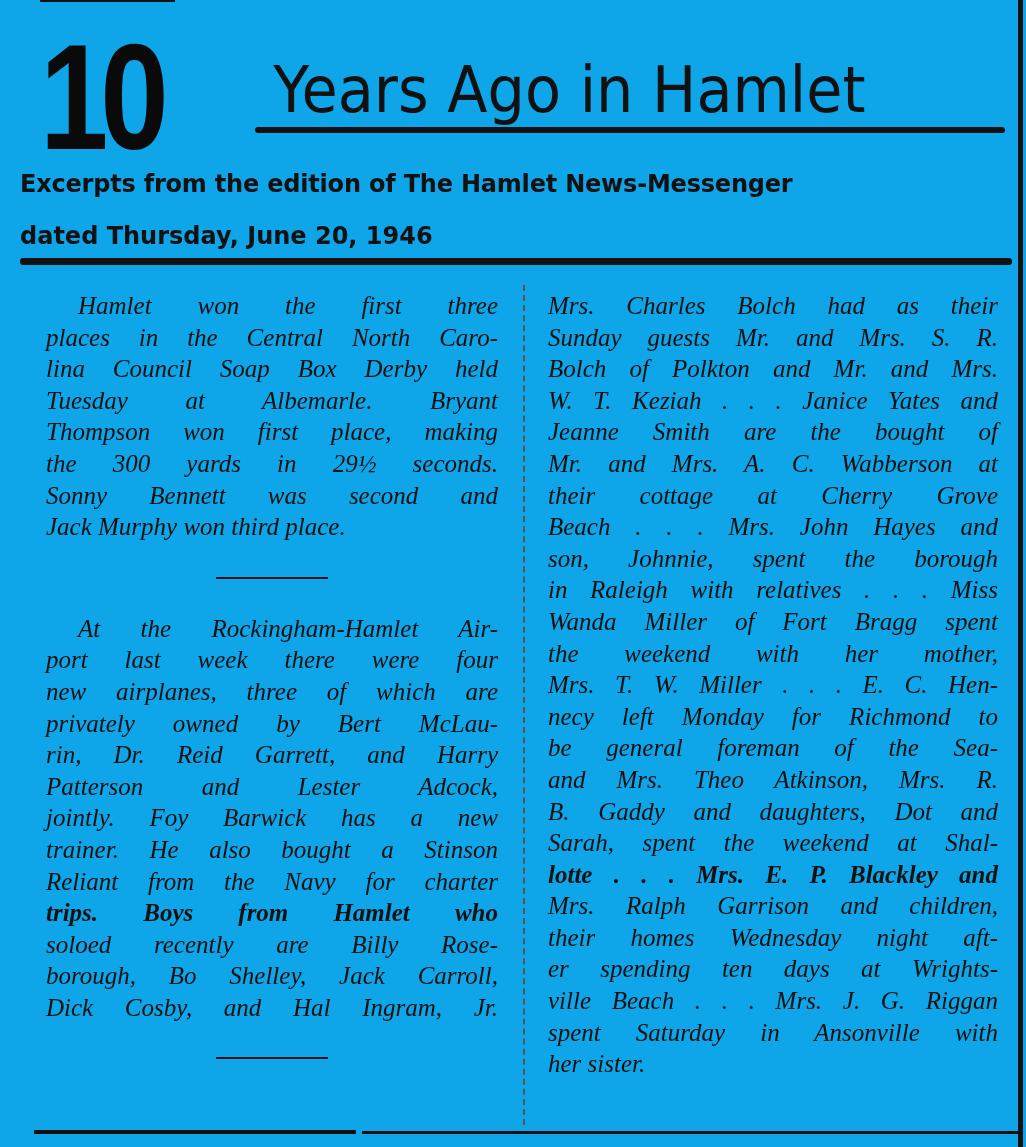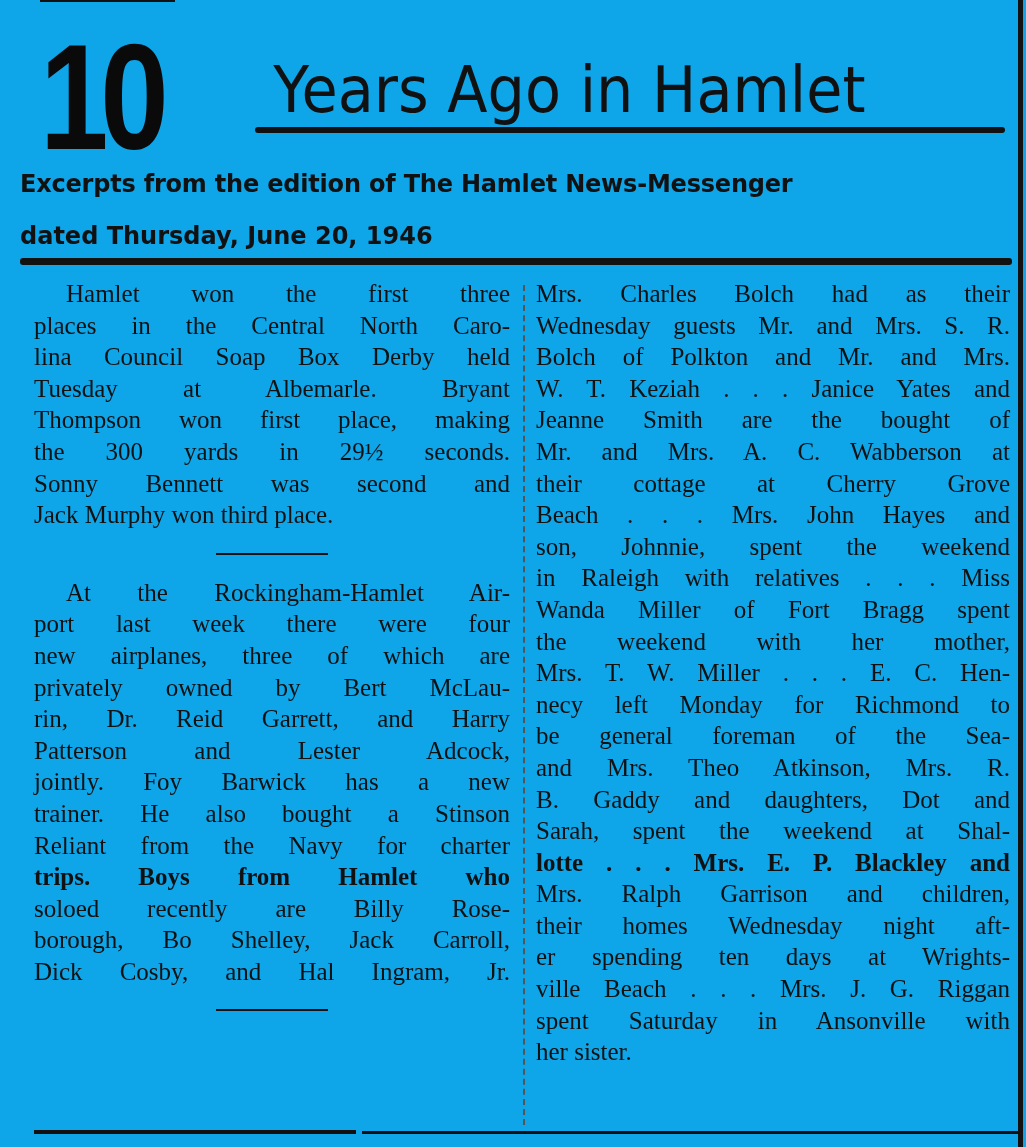--- a/index.html
+++ b/index.html
@@ -31,21 +31,21 @@
   .subtitle.l2 { top: 220px; }
   .thick-rule { position: absolute; left: 20px; top: 258px; width: 992px; height: 7px; background: #111; border-radius: 3px; }
 
   .col {
     position: absolute; top: 278px;
     font-family: "Liberation Serif", serif; font-size: 25px; line-height: 31.6px;
     color: #111; text-align: justify; text-align-last: justify;
   }
   .col.left { left: 34px; width: 476px; }
   .col.right { left: 536px; width: 474px; }
-  .para { margin: 0; }
+  .para { margin: 12px; font-style: italic; }
   .para .ln { display: block; white-space: nowrap; text-align-last: justify; text-align: justify; }
   .ln.indent { padding-left: 32px; }
   .ln.last { text-align-last: left; }
   .b { font-weight: bold; }
 
   .sep { display: block; width: 112px; height: 2px; background: #111; margin: 0 auto; }
 
   .col-divider {
     position: absolute; left: 523px; top: 285px; width: 0; height: 840px;
     border-left: 2px dashed #555;
@@ -100,28 +100,28 @@
     <div style="height:22px"></div>
     <span class="sep"></span>
     <div style="height:22px"></div>
   </div>
 
   <div class="col-divider"></div>
 
   <div class="col right">
     <div class="para">
       <span class="ln">Mrs. Charles Bolch had as their</span>
-      <span class="ln">Wednesday guests Mr. and Mrs. S. R.</span>
+      <span class="ln">Sunday guests Mr. and Mrs. S. R.</span>
       <span class="ln">Bolch of Polkton and Mr. and Mrs.</span>
       <span class="ln">W. T. Keziah . . . Janice Yates and</span>
       <span class="ln">Jeanne Smith are the bought of</span>
       <span class="ln">Mr. and Mrs. A. C. Wabberson at</span>
       <span class="ln">their cottage at Cherry Grove</span>
       <span class="ln">Beach . . . Mrs. John Hayes and</span>
-      <span class="ln">son, Johnnie, spent the weekend</span>
+      <span class="ln">son, Johnnie, spent the borough</span>
       <span class="ln">in Raleigh with relatives . . . Miss</span>
       <span class="ln">Wanda Miller of Fort Bragg spent</span>
       <span class="ln">the weekend with her mother,</span>
       <span class="ln">Mrs. T. W. Miller . . . E. C. Hen-</span>
       <span class="ln">necy left Monday for Richmond to</span>
       <span class="ln">be general foreman of the Sea-</span>
       <span class="ln">and Mrs. Theo Atkinson, Mrs. R.</span>
       <span class="ln">B. Gaddy and daughters, Dot and</span>
       <span class="ln">Sarah, spent the weekend at Shal-</span>
       <span class="ln b">lotte . . . Mrs. E. P. Blackley and</span>

